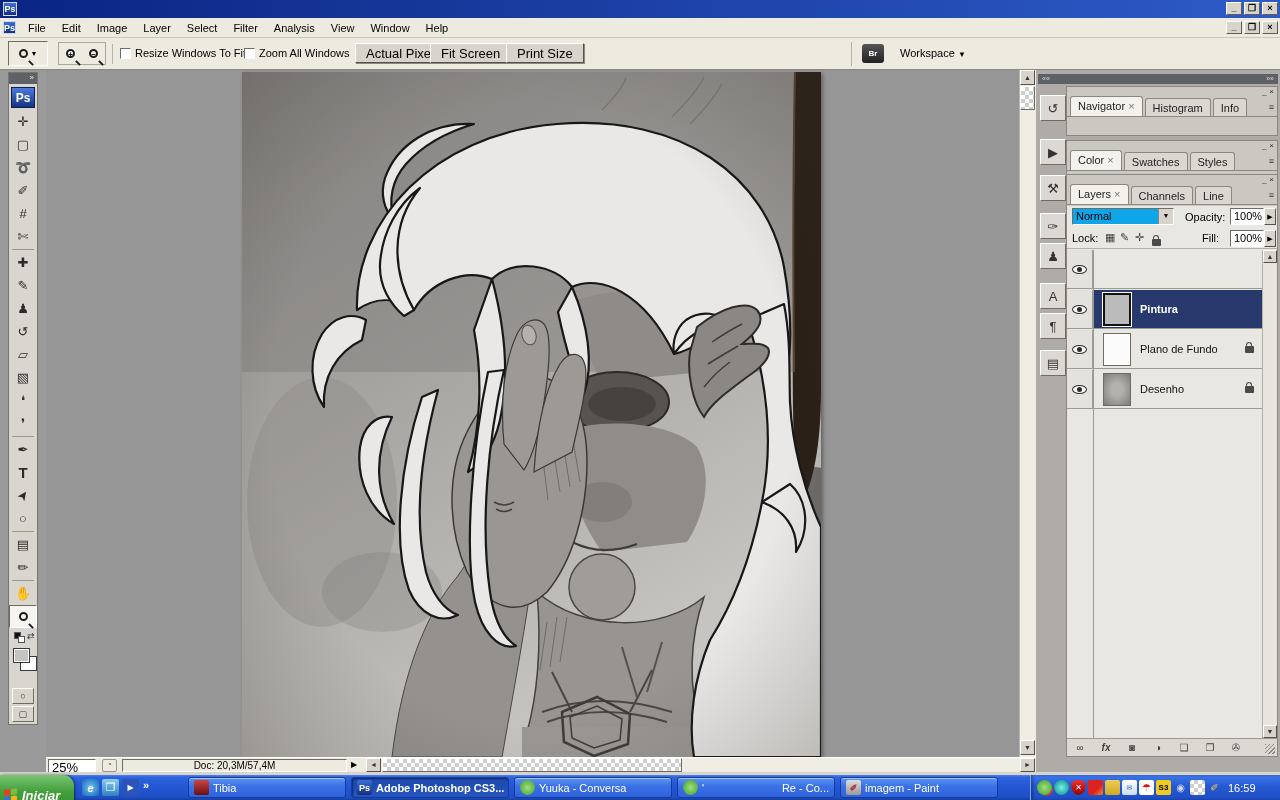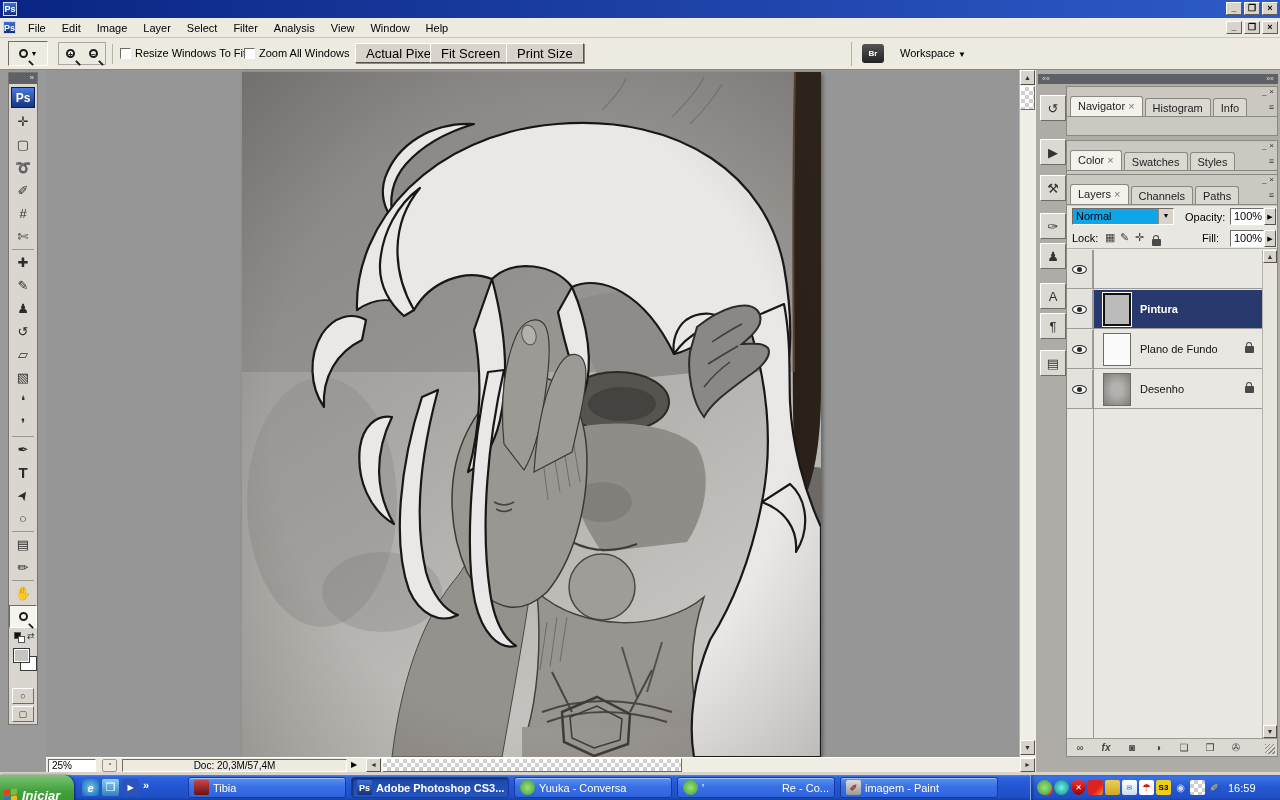--- a/index.html
+++ b/index.html
@@ -261,21 +261,21 @@
     </svg>
   </div>
 
   <div class="abs vscroll">
     <div class="sbtn" style="left:0;top:0;">▲</div>
     <div class="abs out checker" style="left:0;top:16px;width:15px;height:24px;"></div>
     <div class="sbtn" style="left:0;top:670px;">▼</div>
   </div>
 
   <div class="abs statusbar">
-    <div class="abs in" style="left:2px;top:1px;width:48px;height:15px;padding:0 3px;font-size:10px;">25%</div>
+    <div class="abs in" style="left:2px;top:1px;width:48px;height:15px;padding:0 3px;font-size:13px;">25%</div>
     <div class="abs" style="left:56px;top:1px;width:15px;height:13px;border:1px solid #9a978f;border-radius:2px;font-size:8px;text-align:center;color:#555;">◔</div>
     <div class="abs in" style="left:76px;top:1px;width:225px;height:13px;background:#EDEAE0;text-align:center;font-size:10px;">Doc: 20,3M/57,4M</div>
     <div class="abs" style="left:305px;top:2px;font-size:8px;">▶</div>
     <div class="abs" style="left:320px;top:0;width:670px;height:15px;background:#EFEDE4;">
       <div class="sbtn" style="left:0;top:0;width:15px;height:14px;line-height:12px;">◄</div>
       <div class="abs out checker" style="left:16px;top:0;width:300px;height:14px;"></div>
       <div class="sbtn" style="left:654px;top:0;width:15px;height:14px;line-height:12px;">►</div>
     </div>
   </div>
 
@@ -321,21 +321,21 @@
     </div>
 
     <div class="pgroup" style="top:104px;height:583px;">
       <div class="minirow">
         <span>_</span>
         <span>×</span>
       </div>
       <div class="tabs">
         <span class="tab active"><span>Layers</span> <span style="color:#777;">×</span></span>
         <span class="tab">Channels</span>
-        <span class="tab">Paths</span>
+        <span class="tab">Line</span>
         <span class="flyout">≡</span>
       </div>
       <div class="lpanel-content" style="top:31px;">
 
         <div class="abs" style="left:0;top:0;width:100%;height:22px;">
           <div class="combo" style="left:5px;top:2px;width:102px;">
             <span>Normal</span>
             <span class="dd">▼</span>
           </div>
           <span class="abs" style="left:118px;top:5px;">Opacity:</span>

